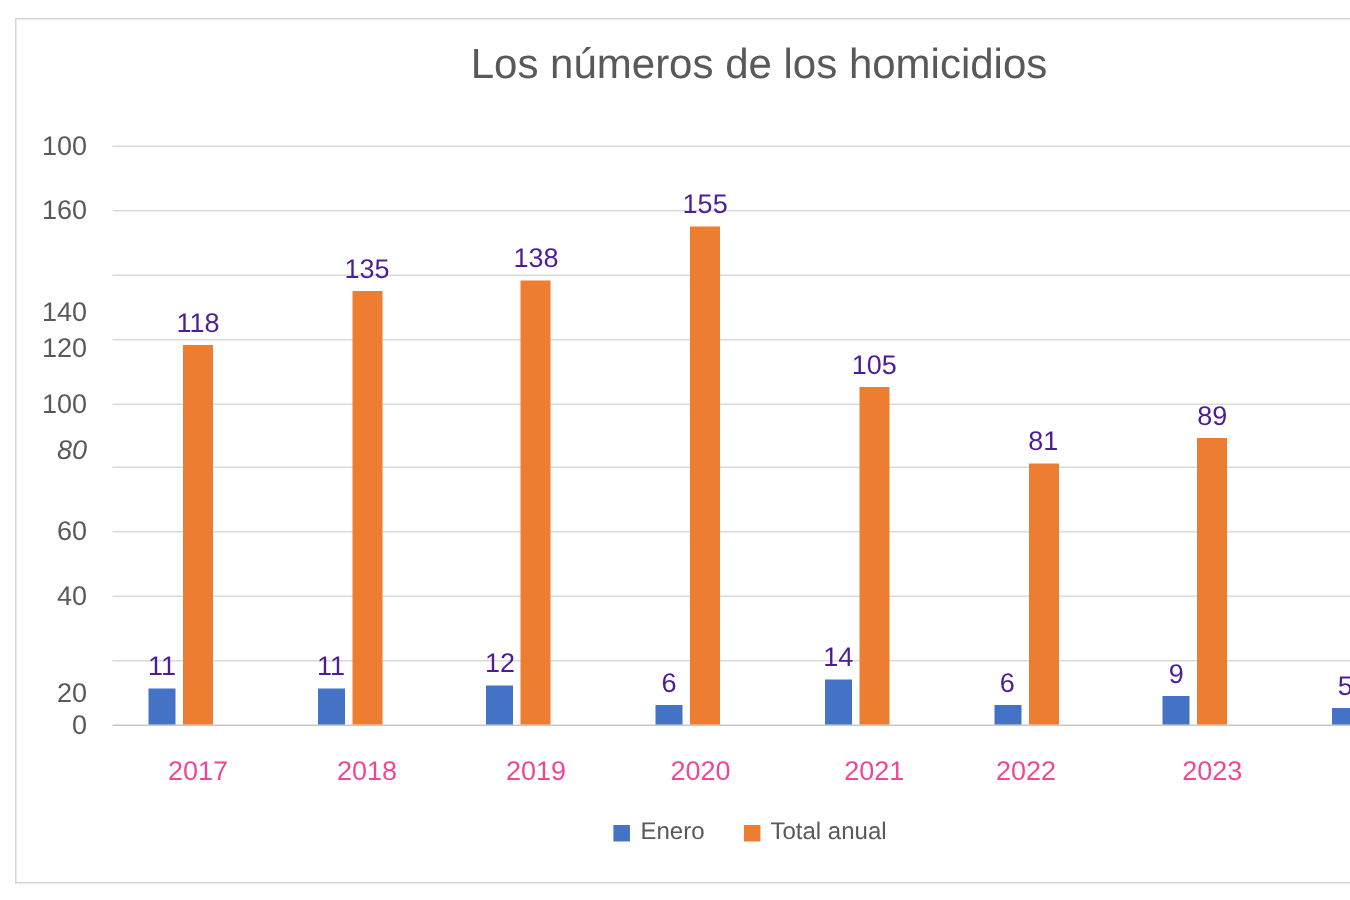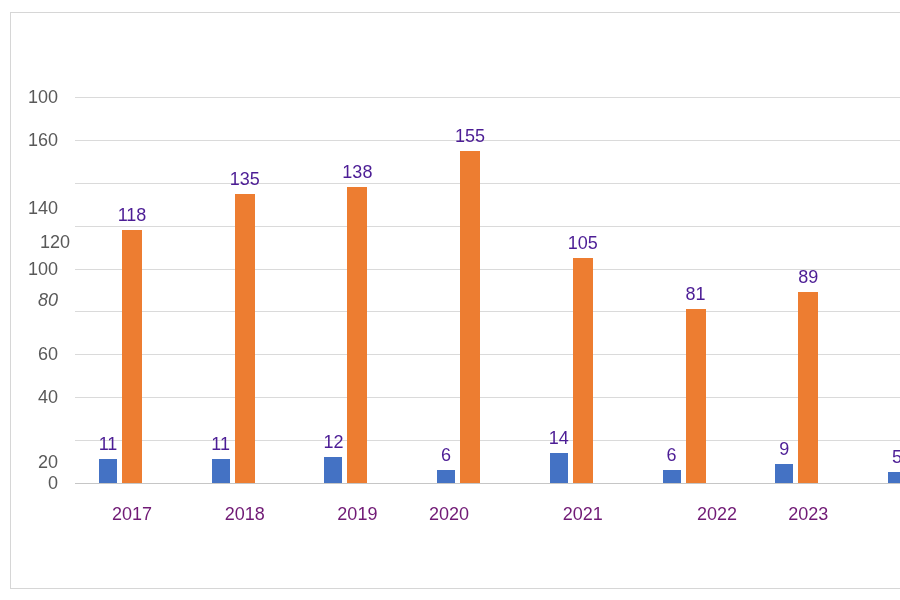--- a/index.html
+++ b/index.html
@@ -22,49 +22,50 @@
     position:absolute;left:0;width:58px;height:22px;line-height:22px;
     text-align:right;font-size:18px;color:#595959;
   }
   .bar{position:absolute;}
   .datalabel{
     position:absolute;width:60px;height:22px;line-height:22px;
     text-align:center;font-size:18px;color:#4c1d95;
   }
   .xtick{
     position:absolute;width:84px;height:22px;line-height:22px;
-    text-align:center;font-size:18px;color:#701a75;
+    text-align:center;font-size:18px;color:#ec4899;
   }
   .legend{
     position:absolute;left:500px;top:546px;transform:translateX(-50%);
     display:flex;align-items:center;gap:26px;
   }
   .legend-item{display:flex;align-items:center;gap:7px;font-size:16px;color:#595959;}
   .swatch{width:11px;height:11px;flex:0 0 auto;}
 </style>
 </head>
 <body>
 
 <div class="canvas">
   <div class="frame"></div>
+  <div class="chart-title">Los números de los homicidios</div>
   <div class="plot-area">
       <div class="gridline axis-line" style="top: 483px;"></div>
       <div class="ytick" style="top: 472px;">0</div>
       <div class="gridline" style="top: 440.111px;"></div>
       <div class="ytick" style="top: 451px;">20</div>
       <div class="gridline" style="top: 397.222px;"></div>
       <div class="ytick" style="top: 386.222px;">40</div>
       <div class="gridline" style="top: 354.333px;"></div>
       <div class="ytick" style="top: 343.333px;">60</div>
       <div class="gridline" style="top: 311.444px;"></div>
       <div class="ytick" style="top: 289px; font-style: italic;">80</div>
       <div class="gridline" style="top: 268.556px;"></div>
       <div class="ytick" style="top: 257.556px;">100</div>
       <div class="gridline" style="top: 225.667px;"></div>
-      <div class="ytick" style="top: 231px; padding-left: 12px;">120</div>
+      <div class="ytick" style="top: 221px;">120</div>
       <div class="gridline" style="top: 182.778px;"></div>
       <div class="ytick" style="top: 171.778px; margin-top: 25px;">140</div>
       <div class="gridline" style="top: 139.889px;"></div>
       <div class="ytick" style="top: 128.889px;">160</div>
       <div class="gridline" style="top: 97px;"></div>
       <div class="ytick" style="top: 86px;">100</div>
       <div class="bar" style="left: 99px; width: 18px; top: 459.411px; height: 23.5889px; background: rgb(68, 114, 196);"></div>
       <div class="datalabel" style="left: 78px; top: 433.411px;">11</div>
       <div class="bar" style="left: 122px; width: 20px; top: 229.956px; height: 253.044px; background: rgb(237, 125, 49);"></div>
       <div class="datalabel" style="left: 102px; top: 203.956px;">118</div>
@@ -76,32 +77,42 @@
       <div class="xtick" style="left: 202.7px; top: 503px;">2018</div>
       <div class="bar" style="left: 324.4px; width: 18px; top: 457.267px; height: 25.7333px; background: rgb(68, 114, 196);"></div>
       <div class="datalabel" style="left: 303.4px; top: 431.267px;">12</div>
       <div class="bar" style="left: 347.4px; width: 20px; top: 187.067px; height: 295.933px; background: rgb(237, 125, 49);"></div>
       <div class="datalabel" style="left: 327.4px; top: 161.067px;">138</div>
       <div class="xtick" style="left: 315.4px; top: 503px;">2019</div>
       <div class="bar" style="left: 437.1px; width: 18px; top: 470.133px; height: 12.8667px; background: rgb(68, 114, 196);"></div>
       <div class="datalabel" style="left: 416.1px; top: 444.133px;">6</div>
       <div class="bar" style="left: 460.1px; width: 20px; top: 150.611px; height: 332.389px; background: rgb(237, 125, 49);"></div>
       <div class="datalabel" style="left: 440.1px; top: 124.611px;">155</div>
-      <div class="xtick" style="left: 407px; top: 503px;">2020</div>
+      <div class="xtick" style="left: 425px; top: 503px;">2020</div>
       <div class="bar" style="left: 549.8px; width: 18px; top: 452.978px; height: 30.0222px; background: rgb(68, 114, 196);"></div>
       <div class="datalabel" style="left: 528.8px; top: 426.978px;">14</div>
       <div class="bar" style="left: 572.8px; width: 20px; top: 257.833px; height: 225.167px; background: rgb(237, 125, 49);"></div>
       <div class="datalabel" style="left: 552.8px; top: 231.833px;">105</div>
       <div class="xtick" style="left: 540.8px; top: 503px;">2021</div>
       <div class="bar" style="left: 662.5px; width: 18px; top: 470.133px; height: 12.8667px; background: rgb(68, 114, 196);"></div>
       <div class="datalabel" style="left: 641.5px; top: 444.133px;">6</div>
       <div class="bar" style="left: 685.5px; width: 20px; top: 309.3px; height: 173.7px; background: rgb(237, 125, 49);"></div>
       <div class="datalabel" style="left: 665.5px; top: 283.3px;">81</div>
-      <div class="xtick" style="left: 675px; top: 503px;">2022</div>
+      <div class="xtick" style="left: 642px; top: 503px;">2022</div>
       <div class="bar" style="left: 775.2px; width: 18px; top: 463.7px; height: 19.3px; background: rgb(68, 114, 196);"></div>
       <div class="datalabel" style="left: 754.2px; top: 437.7px;">9</div>
       <div class="bar" style="left: 798.2px; width: 20px; top: 292.144px; height: 190.856px; background: rgb(237, 125, 49);"></div>
       <div class="datalabel" style="left: 778.2px; top: 266.144px;">89</div>
       <div class="xtick" style="left: 766.2px; top: 503px;">2023</div>
       <div class="bar" style="left: 887.9px; width: 18px; top: 472.278px; height: 10.7222px; background: rgb(68, 114, 196);"></div>
       <div class="datalabel" style="left: 866.9px; top: 446.278px;">5</div>
     </div>
+  <div class="legend">
+    <div class="legend-item">
+      <span class="swatch" style="background: rgb(68, 114, 196);"></span>
+      <span>Enero</span>
+    </div>
+    <div class="legend-item">
+      <span class="swatch" style="background: rgb(237, 125, 49);"></span>
+      <span>Total anual</span>
+    </div>
+  </div>
 </div>
 
 </body></html>

